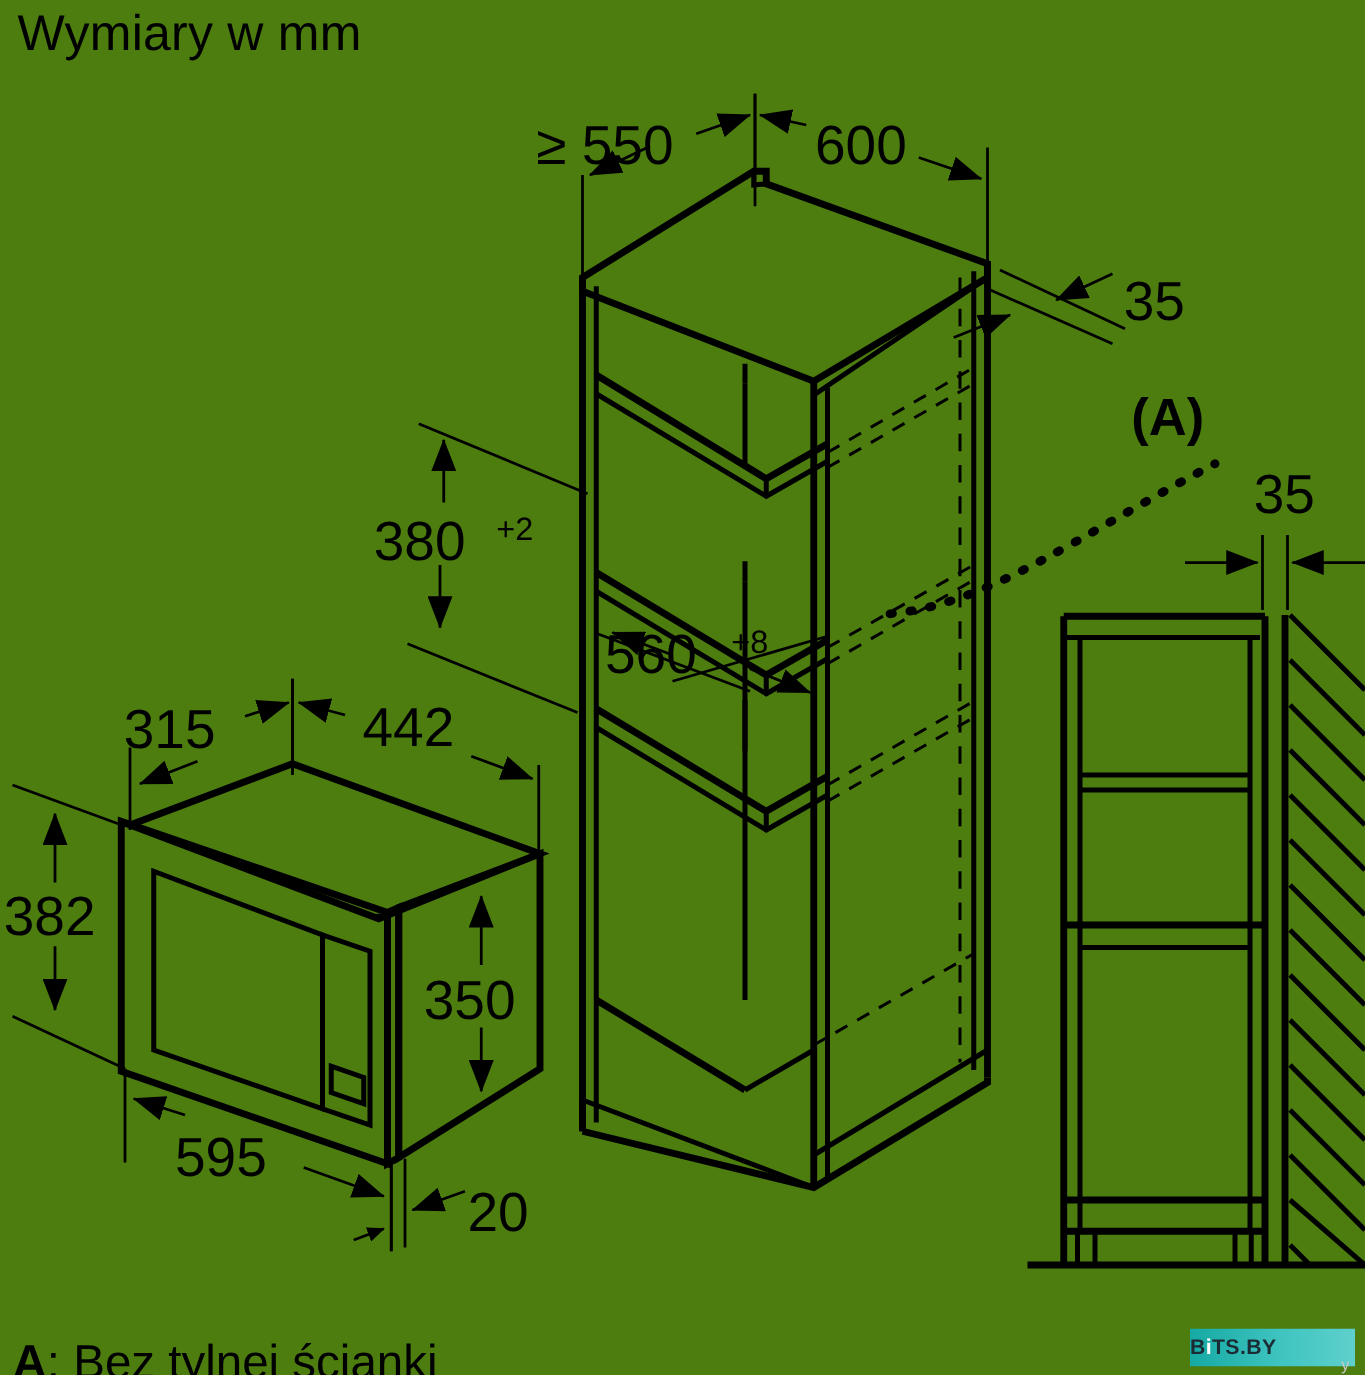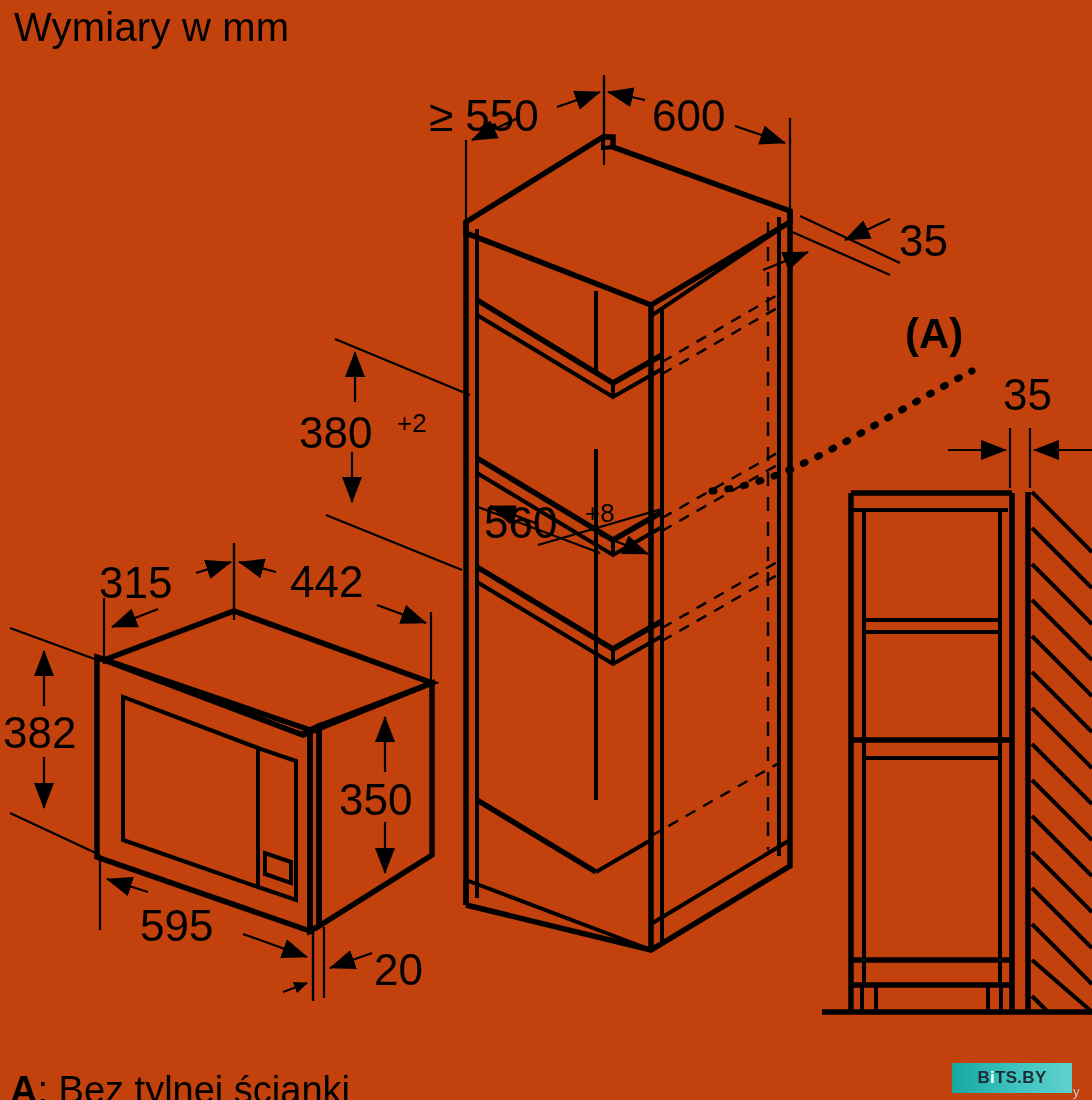--- a/index.html
+++ b/index.html
@@ -12,21 +12,21 @@
     height: 1100px;
     font-family: "Liberation Sans", sans-serif;
     color: #000000;
     overflow: hidden;
     position: relative;
   }
   #sheet {
     position: relative;
     width: 1092px;
     height: 1100px;
-    background: #c2410c;
+    background: #4d7c0f;
   }
   .title {
     position: absolute;
     left: 14px;
     top: 2px;
     font-size: 40px;
     letter-spacing: 0.2px;
     line-height: 50px;
     white-space: nowrap;
   }
@@ -70,26 +70,25 @@
   .thin { stroke-width: 2.4; }
   .hair { stroke-width: 2.2; }
   .dash { stroke-dasharray: 14 11; }
   .dashfine { stroke-dasharray: 11 9; }
   .dotted { stroke-dasharray: 2 14; stroke-linecap: round; stroke-width: 7; }
   
   #watermark {
     position: absolute;
     left: 952px;
     top: 1063px;
-    width: 120px;
+    width: 132px;
     height: 30px;
     background: linear-gradient(90deg, #16a9a3 0%, #3fc4c0 55%, #5fd0cc 100%);
     display: flex;
     align-items: center;
-    justify-content: center;
   }
   #watermark .wm-text {
     font-family: "Liberation Sans", sans-serif;
     font-size: 17px;
     font-weight: bold;
     color: #1b2c34;
     letter-spacing: 0.3px;
     white-space: nowrap;
   }
   #watermark .wm-i { color: #ffffff; }

